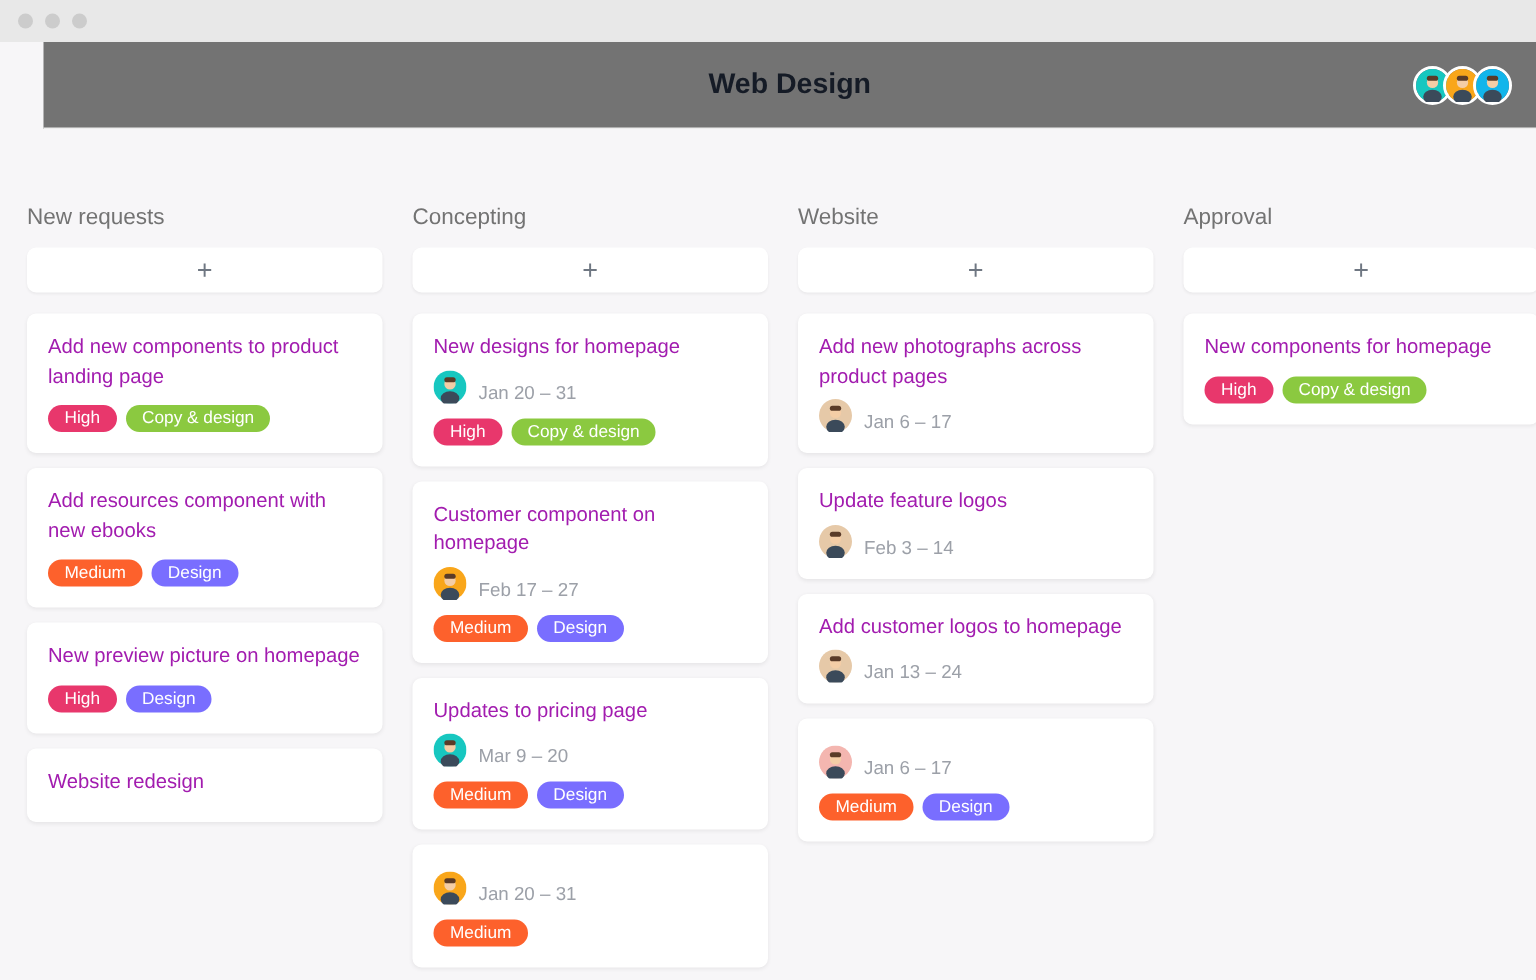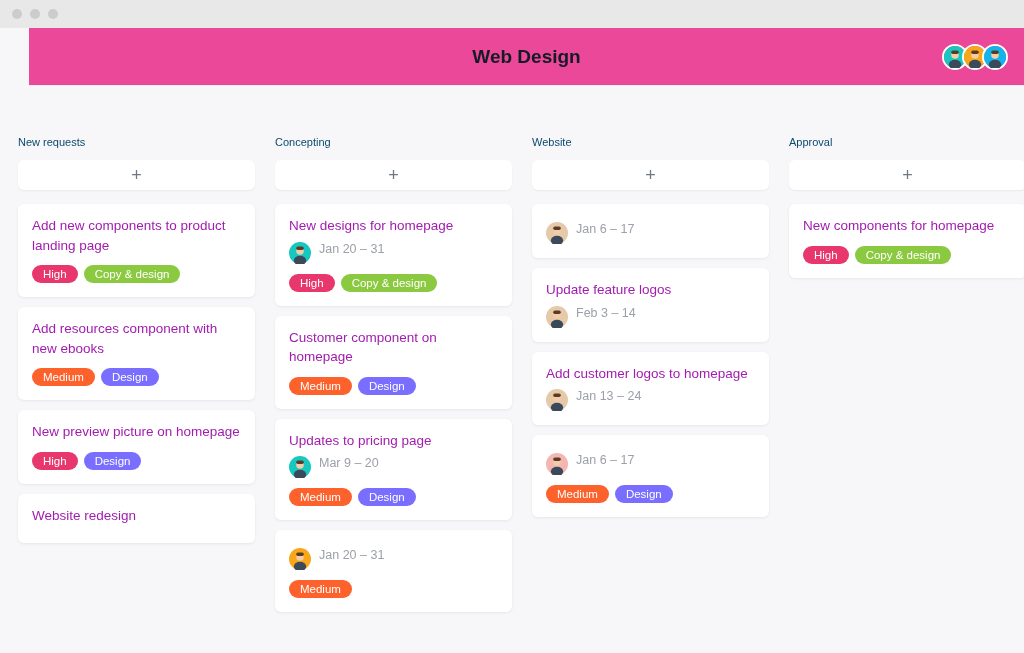--- a/index.html
+++ b/index.html
@@ -14,21 +14,21 @@
   .titlebar {
     background: #e8e8e8;
     height: 28px;
     display: flex;
     align-items: center;
     padding-left: 12px;
     gap: 8px;
   }
   .tb-dot { width: 10px; height: 10px; border-radius: 50%; background: #ccc; }
   .header {
-    background: #ec4899;
+    background: #737373;
     height: 58px;
     display: flex;
     align-items: center;
     justify-content: center;
     position: relative;
     border-bottom: 1px solid #eee;
     margin-left: 29px;
   }
   .header-title { font-size: 19px; font-weight: 600; color: #151b26; }
   .avatars {
@@ -42,41 +42,41 @@
     margin-left: -6px;
     display: flex; align-items: center; justify-content: center;
   }
   .avatar svg { width: 100%; height: 100%; }
   .board {
     display: flex;
     gap: 20px;
     padding: 50px 18px 0 18px;
   }
   .column { width: 237px; flex-shrink: 0; }
-  .col-title { font-size: 11px; font-weight: 400; color: #0c4a6e; margin-bottom: 12px; }
+  .col-title { font-size: 15px; font-weight: 400; color: #737373; margin-bottom: 12px; }
   .add-card {
     background: #fff;
     border-radius: 6px;
     height: 30px;
     display: flex; align-items: center; justify-content: center;
     color: #6f7782; font-size: 18px; font-weight: 300;
     margin-bottom: 14px;
     box-shadow: 0 1px 2px rgba(0,0,0,0.06);
     cursor: pointer;
   }
   .card {
     background: #fff;
     border-radius: 6px;
     padding: 12px 14px 14px 14px;
     margin-bottom: 10px;
     box-shadow: 0 1px 3px rgba(0,0,0,0.07);
     cursor: pointer;
   }
   .card-title { font-size: 13.5px; line-height: 1.45; color: #a21caf; margin-bottom: 4px; }
-  .meta-row { display: flex; align-items: flex-start; gap: 8px; margin-top: 6px; }
+  .meta-row { display: flex; align-items: flex-end; gap: 8px; margin-top: 6px; }
   .mini-avatar {
     width: 22px; height: 22px; border-radius: 50%;
     flex-shrink: 0;
   }
   .date { font-size: 12.5px; color: #9ca0a8; }
   .tags { display: flex; flex-wrap: wrap; gap: 6px; margin-top: 10px; }
   .tag {
     font-size: 11.5px;
     color: #fff;
     padding: 3px 11px;
@@ -170,20 +170,29 @@
             </svg></div>
           <div class="date">Jan 20 – 31</div>
         </div>
         <div class="tags">
           <div class="tag" style="background: rgb(232, 55, 108);">High</div>
           <div class="tag" style="background: rgb(139, 201, 64);">Copy &amp; design</div>
         </div>
       </div>
       <div class="card">
         <div class="card-title">Customer component on homepage</div>
+        <div class="meta-row">
+          <div class="mini-avatar"><svg viewBox="0 0 32 32">
+              <circle cx="16" cy="16" r="16" fill="#f9a61a"></circle>
+              <circle cx="16" cy="13" r="5.5" fill="#f4cda6"></circle>
+              <rect x="10.5" y="6.5" width="11" height="5" rx="2.5" fill="#5a3b28"></rect>
+              <ellipse cx="16" cy="27" rx="9" ry="7" fill="#3b4a5a"></ellipse>
+            </svg></div>
+          <div class="date">Feb 17 – 27</div>
+        </div>
         <div class="tags">
           <div class="tag" style="background: rgb(253, 97, 44);">Medium</div>
           <div class="tag" style="background: rgb(121, 110, 255);">Design</div>
         </div>
       </div>
       <div class="card">
         <div class="card-title">Updates to pricing page</div>
         <div class="meta-row">
           <div class="mini-avatar"><svg viewBox="0 0 32 32">
               <circle cx="16" cy="16" r="16" fill="#17c7c0"></circle>
@@ -212,20 +221,21 @@
           <div class="tag" style="background: rgb(253, 97, 44);">Medium</div>
         </div>
       </div>
     </div>
     <div class="column">
       <div class="col-title">Website</div>
       <div class="add-card">
         <span>+</span>
       </div>
       <div class="card">
+        <div class="card-title">Add new photographs across product pages</div>
         <div class="meta-row">
           <div class="mini-avatar"><svg viewBox="0 0 32 32">
               <circle cx="16" cy="16" r="16" fill="#e6c9a8"></circle>
               <circle cx="16" cy="13" r="5.5" fill="#f4cda6"></circle>
               <rect x="10.5" y="6.5" width="11" height="5" rx="2.5" fill="#5a3b28"></rect>
               <ellipse cx="16" cy="27" rx="9" ry="7" fill="#3b4a5a"></ellipse>
             </svg></div>
           <div class="date">Jan 6 – 17</div>
         </div>
       </div>

